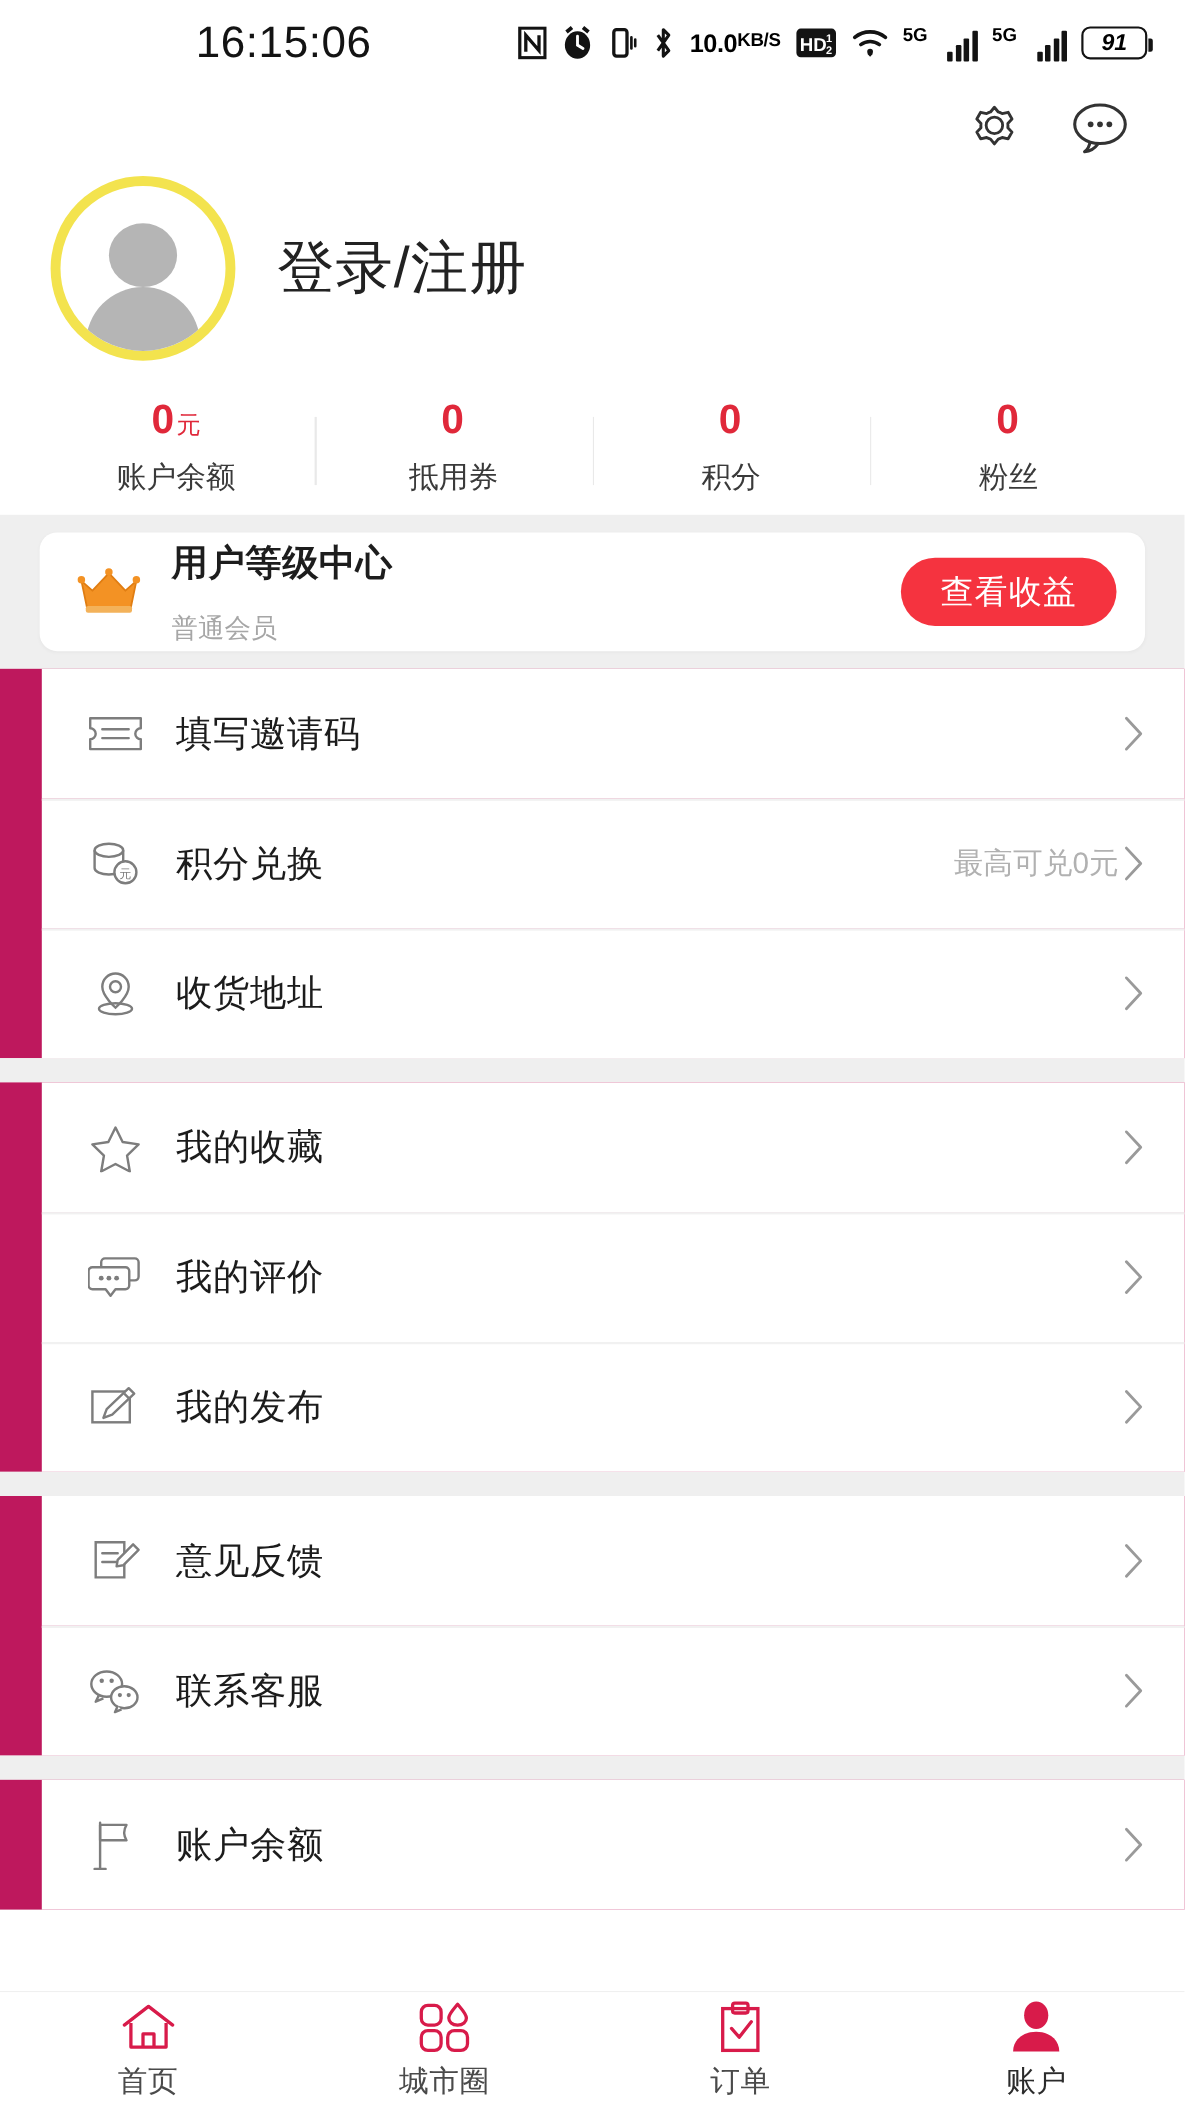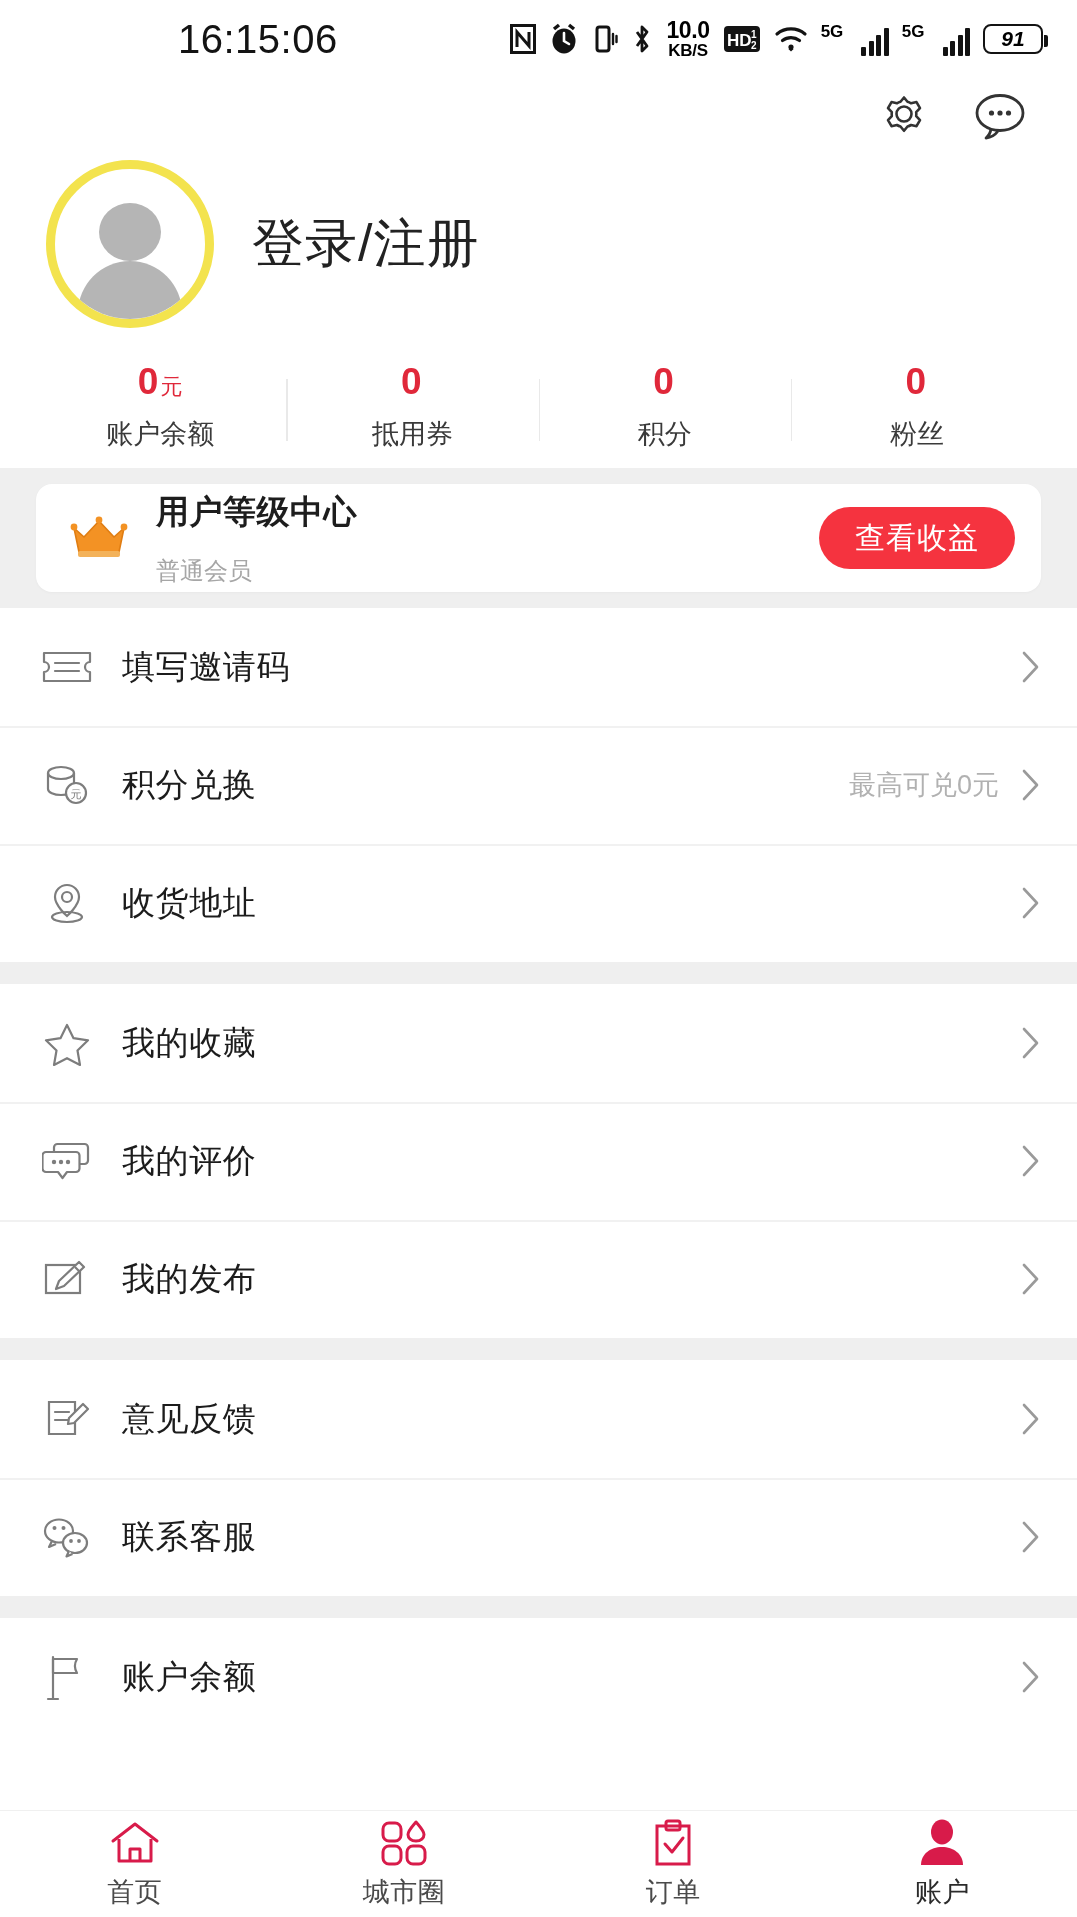--- a/index.html
+++ b/index.html
@@ -19,21 +19,21 @@
     padding:0 34px 0 0;
     background:#ffffff;
   }
   .sb-time {
     font-size:40px; font-weight:400; color:#131313;
     letter-spacing:0.5px; margin-left:178px;
     font-family:"Liberation Sans","DejaVu Sans",sans-serif;
   }
   .sb-icons { margin-left:auto; display:flex; align-items:center; gap:13px; }
   .sb-ico { display:flex; align-items:center; justify-content:center; color:#131313; }
-  .sb-netspeed { display:flex; flex-direction:column; align-items:center; line-height:1; }
+  .sb-netspeed { display:flex; flex-direction:row; align-items:flex-start; line-height:1; }
   .sb-netspeed .n1 { font-size:23px; font-weight:700; letter-spacing:-0.4px; }
   .sb-netspeed .n2 { font-size:17px; font-weight:700; letter-spacing:-0.3px; }
   .sb-5g { display:flex; align-items:flex-end; gap:18px; }
   .sb-5g .g { font-size:17px; font-weight:700; line-height:1; margin-bottom:16px; }
   .bars { display:flex; align-items:flex-end; gap:2.5px; height:28px; }
   .bars i { display:block; width:5px; background:#131313; border-radius:1px; }
   .bars i:nth-child(1){height:9px;} .bars i:nth-child(2){height:15px;}
   .bars i:nth-child(3){height:21px;} .bars i:nth-child(4){height:28px;}
   .sb-batt {
     width:60px; height:30px; border:2.6px solid #131313; border-radius:8px;
@@ -86,26 +86,26 @@
   .vip-sub { font-size:24px; color:#a6a6a6; }
   .vip-btn {
     margin-left:auto; background:#f5333f; color:#ffffff;
     font-size:30px; border-radius:40px;
     padding:0 36px; height:62px; display:flex; align-items:center; justify-content:center;
     border:none; letter-spacing:1px;
   }
   .band-gap { flex:0 0 22px; }
 
   
-  .list-group { background:#be185d; }
+  .list-group { background:#be185d;padding-left:38px; }
   .row { height:118px; display:flex; align-items:center; padding:0 36px 0 38px; position:relative; background:#ffffff; }
   .row + .row::before { content:""; position:absolute; left:0; right:0; top:0; height:1.5px; background:#f1f1f1; }
   .row-ico { width:58px; height:58px; flex:0 0 58px; display:flex; align-items:center; justify-content:center; }
   .row-label { font-size:33px; color:#1c1c1c; margin-left:26px; letter-spacing:0.6px; }
-  .row-right { margin-left:auto; display:flex; align-items:center; gap:22px; }
+  .row-right { margin-left:auto; display:flex; align-items:center; gap:4px; }
   .row-hint { font-size:27px; color:#b1b1b1; }
   .chev { width:20px; height:34px; }
 
   
   .tabbar {
     margin-top:auto; flex:0 0 107px; background:#ffffff;
     display:flex; align-items:center; border-top:1.5px solid #f0f0f0;
   }
   .tab { flex:1; display:flex; flex-direction:column; align-items:center; justify-content:center; gap:7px; height:100%; }
   .tab-ico { height:48px; display:flex; align-items:center; justify-content:center; }

